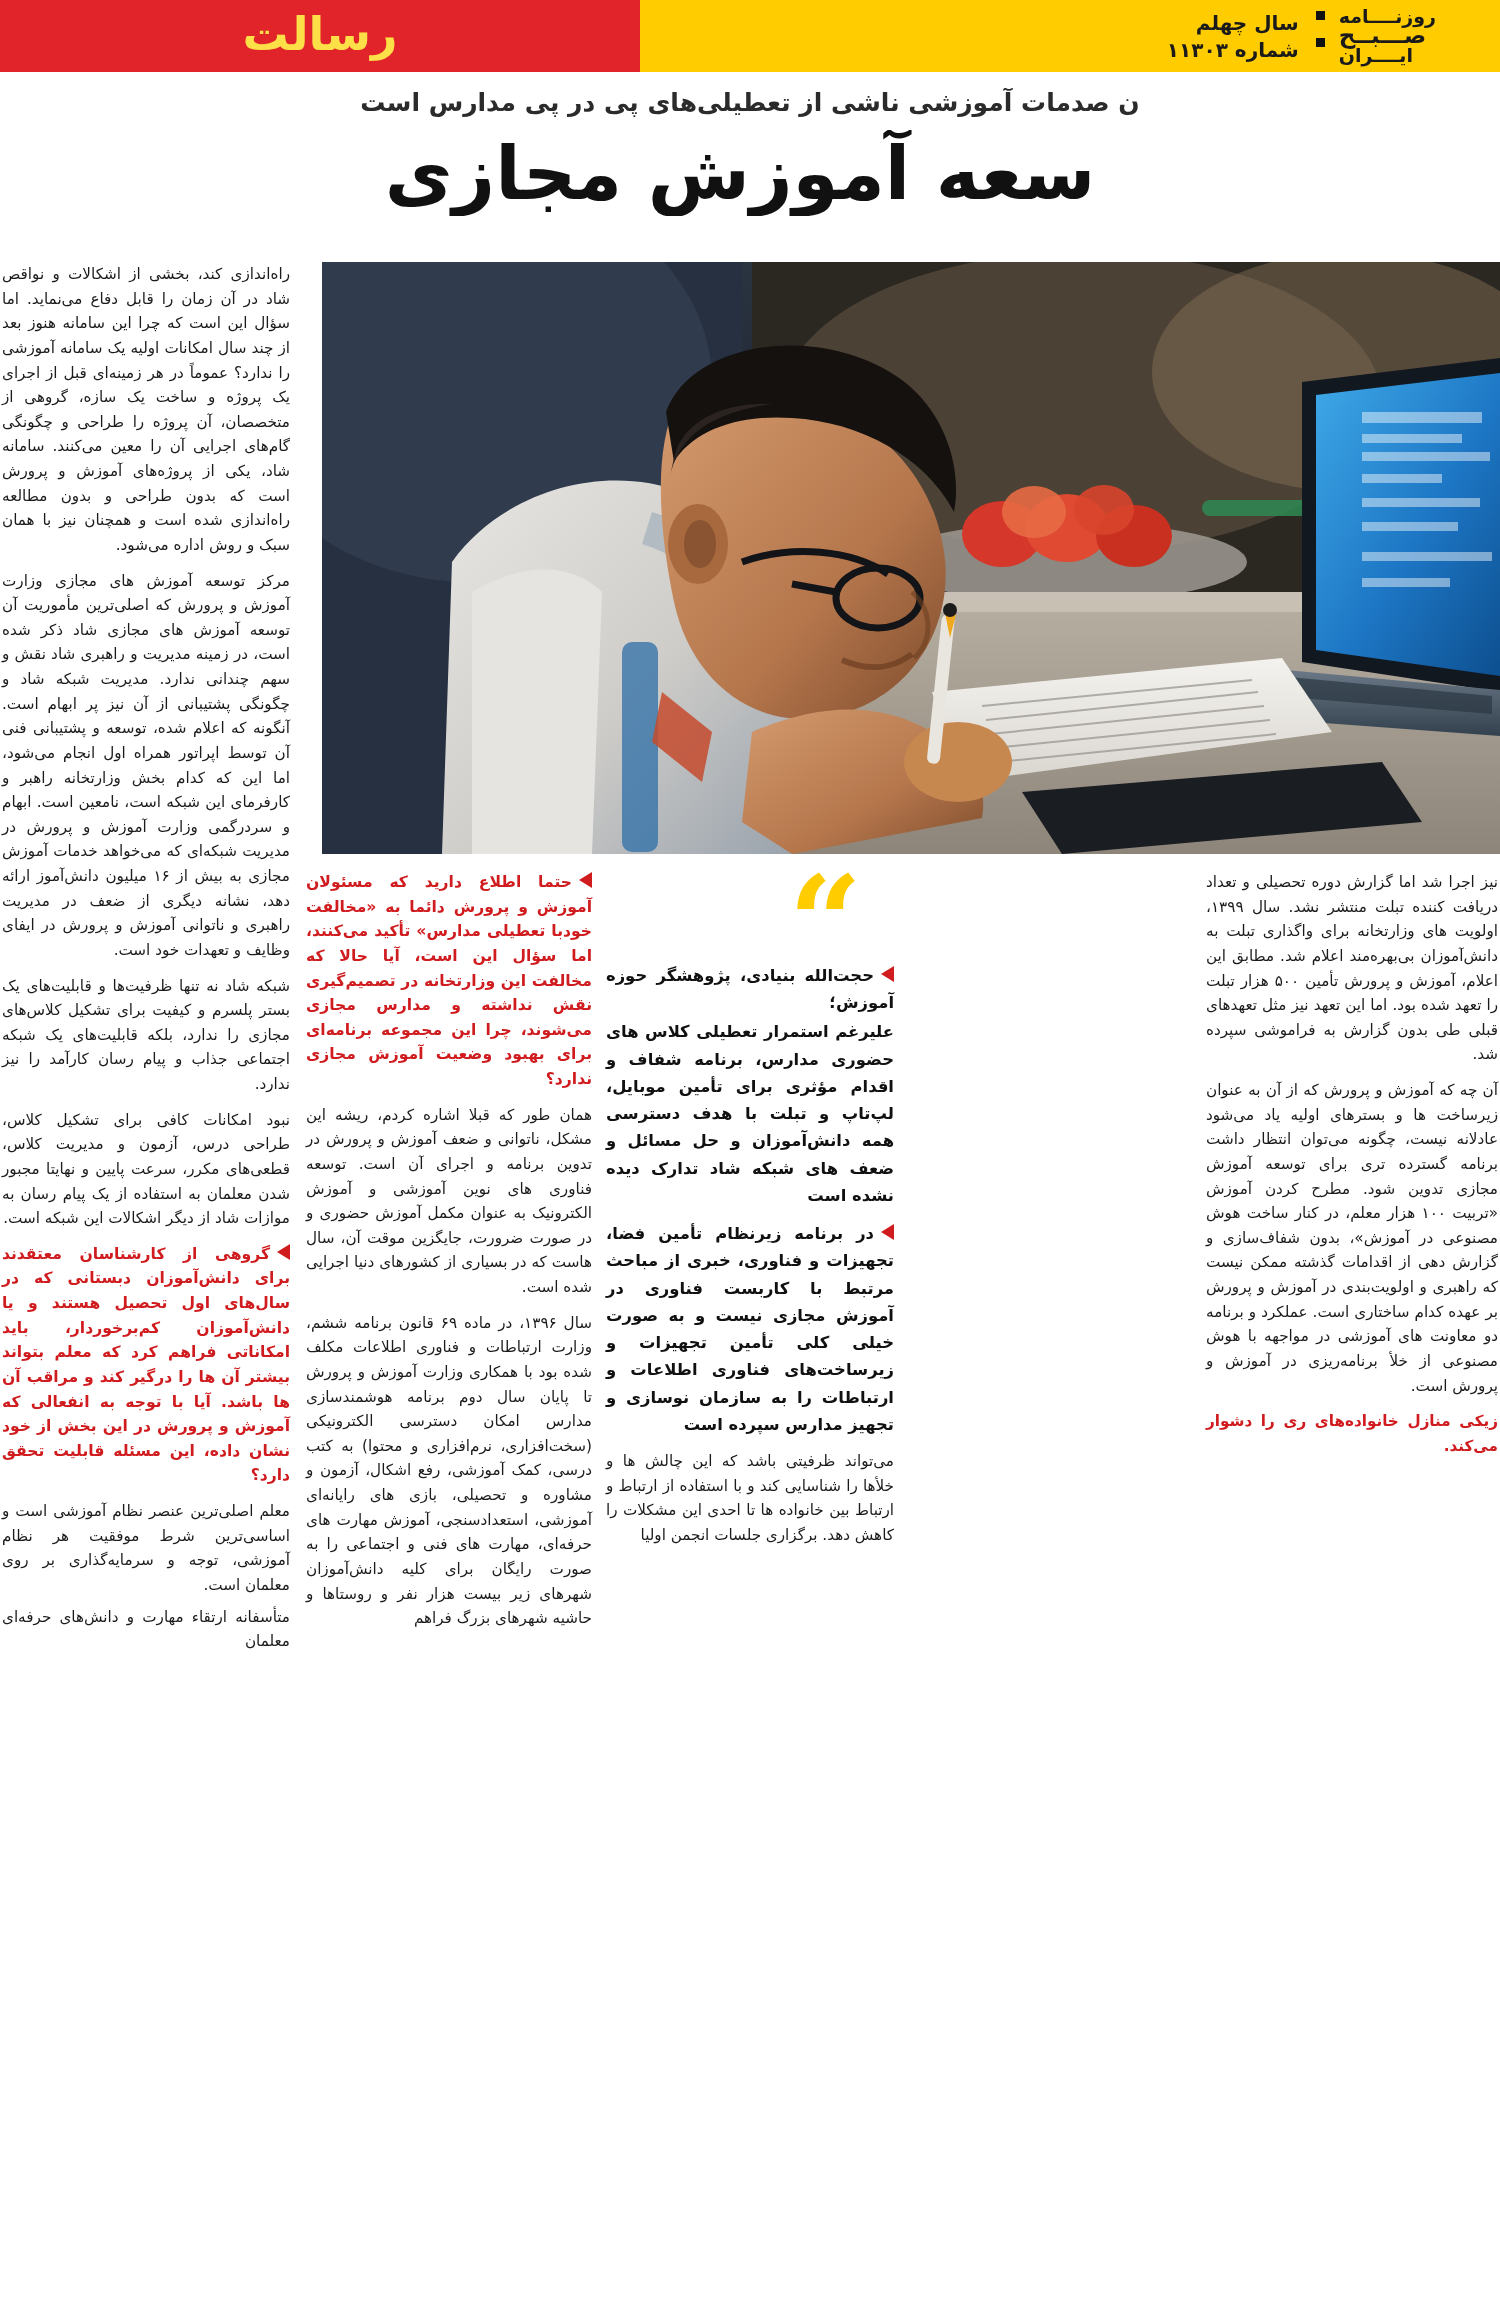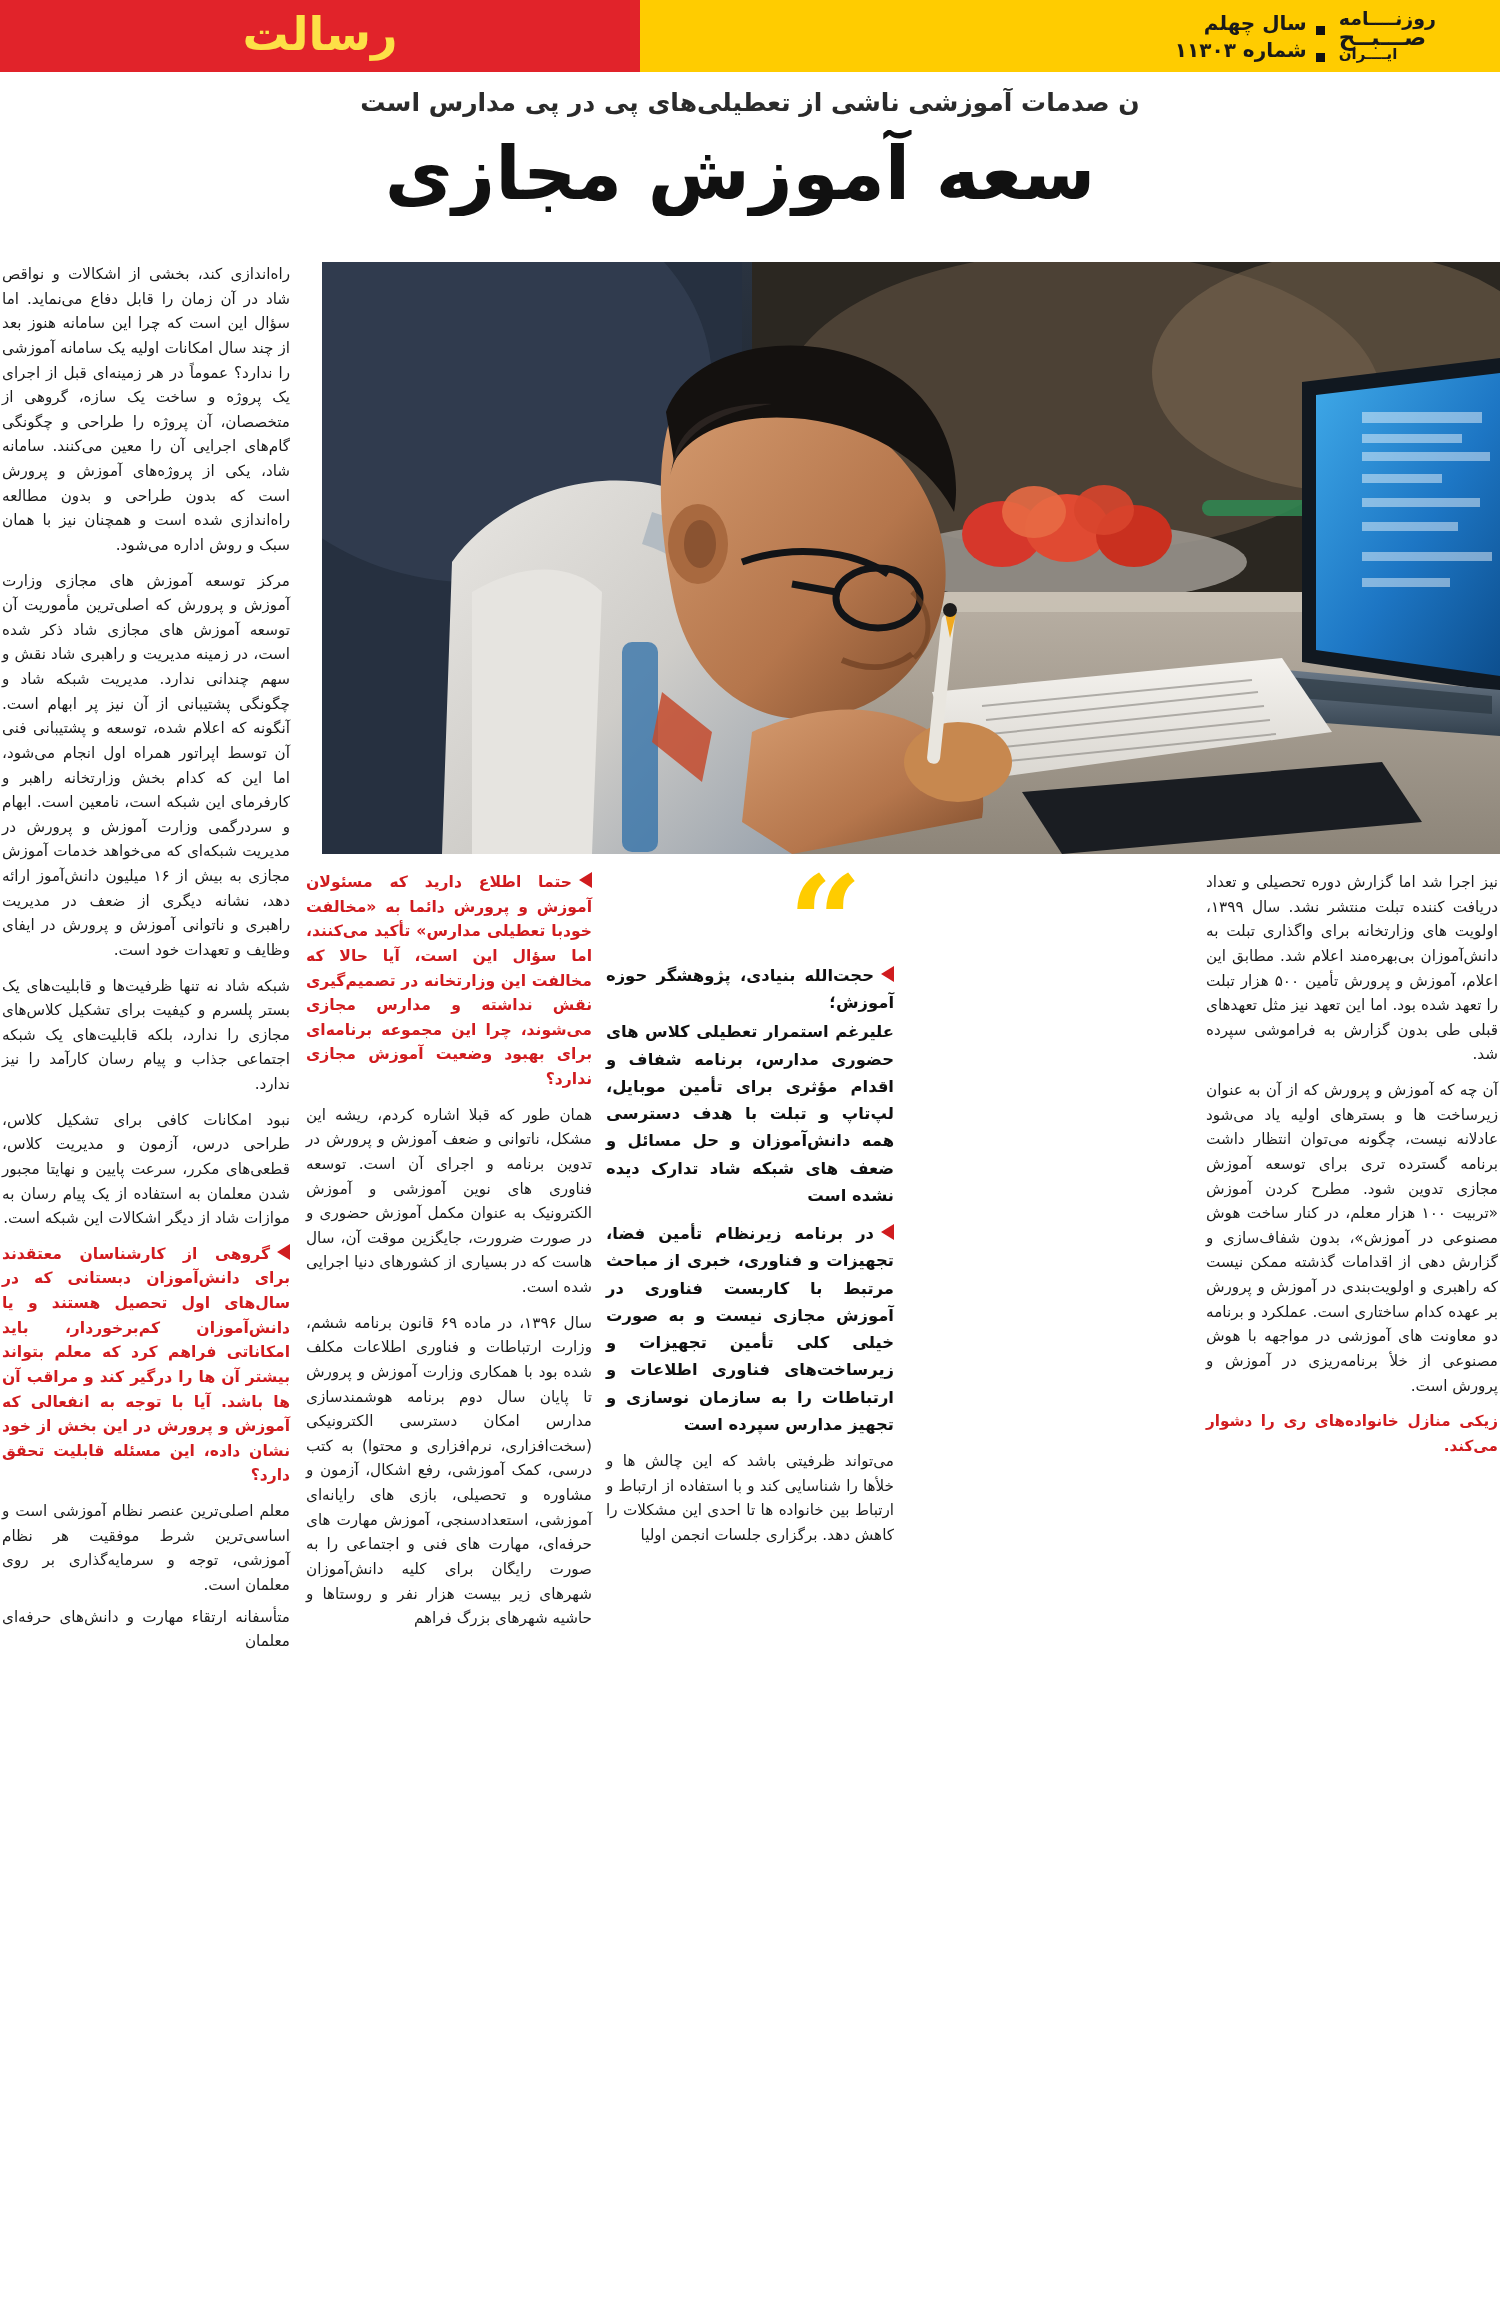--- a/index.html
+++ b/index.html
@@ -25,29 +25,29 @@
     font-family:"DejaVu Sans","Liberation Sans",sans-serif;
     color:#fde047;font-size:46px;font-weight:bold;letter-spacing:2px;
     line-height:1;transform:translateY(-2px);
   }
   .mast-info{
     position:absolute;top:0;right:0;height:72px;width:420px;
     display:flex;align-items:center;justify-content:flex-start;gap:14px;
     padding-right:58px;box-sizing:border-box;
   }
   .mast-lines{display:flex;flex-direction:column;gap:3px;align-items:flex-start;}
-  .mast-line{display:flex;align-items:flex-end;gap:9px;font-size:20px;font-weight:bold;color:#1a1a1a;}
+  .mast-line{display:flex;align-items:flex-start;gap:17px;font-size:20px;font-weight:bold;color:#1a1a1a;}
   .mast-sq{width:9px;height:9px;background:#111;display:inline-block;}
   .mast-name{
     display:flex;flex-direction:column;align-items:flex-end;
     font-weight:bold;color:#1a1a1a;line-height:.92;margin-right:6px;
   }
   .mast-name span:nth-child(1){font-size:19px;letter-spacing:-1px;}
   .mast-name span:nth-child(2){font-size:23px;}
-  .mast-name span:nth-child(3){font-size:15px;letter-spacing:-1px;}
+  .mast-name span:nth-child(3){font-size:19px;letter-spacing:-1px;}
 
   
   .kicker{
     position:absolute;top:88px;left:0;width:1500px;
     text-align:center;font-size:25px;font-weight:bold;color:#2b2b2b;
     box-sizing:border-box;white-space:nowrap;
     overflow:hidden;
   }
   .headline{
     position:absolute;top:130px;left:0;width:1500px;

